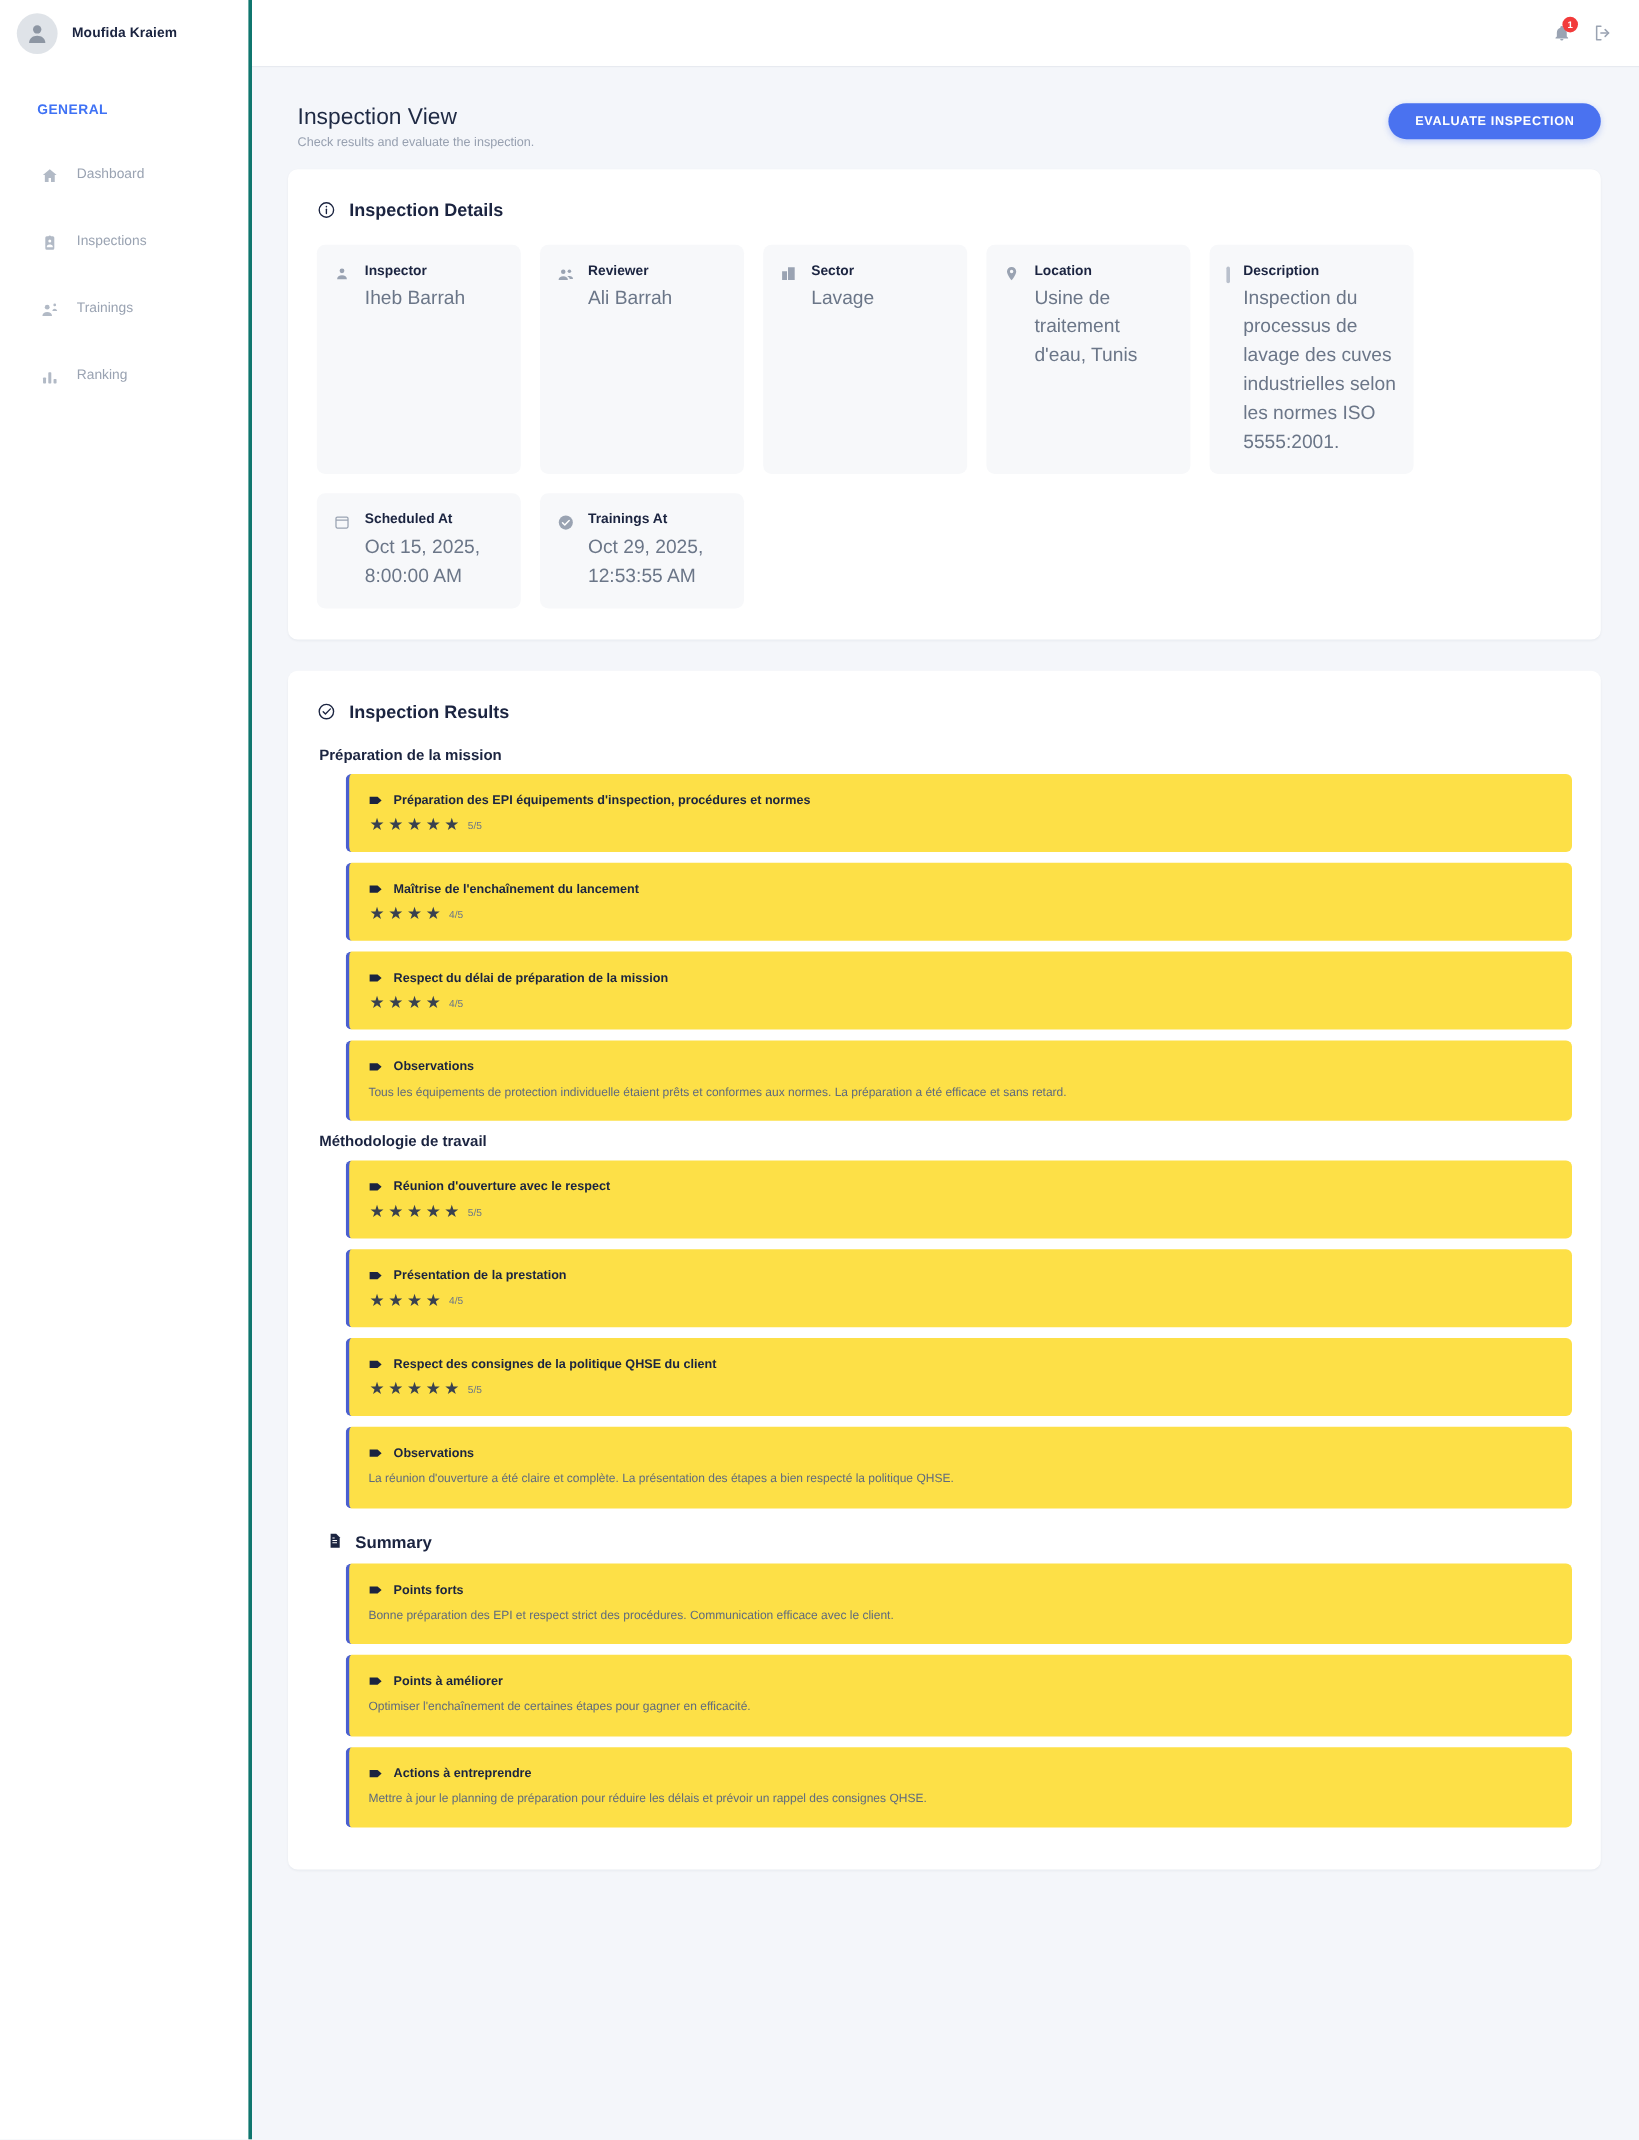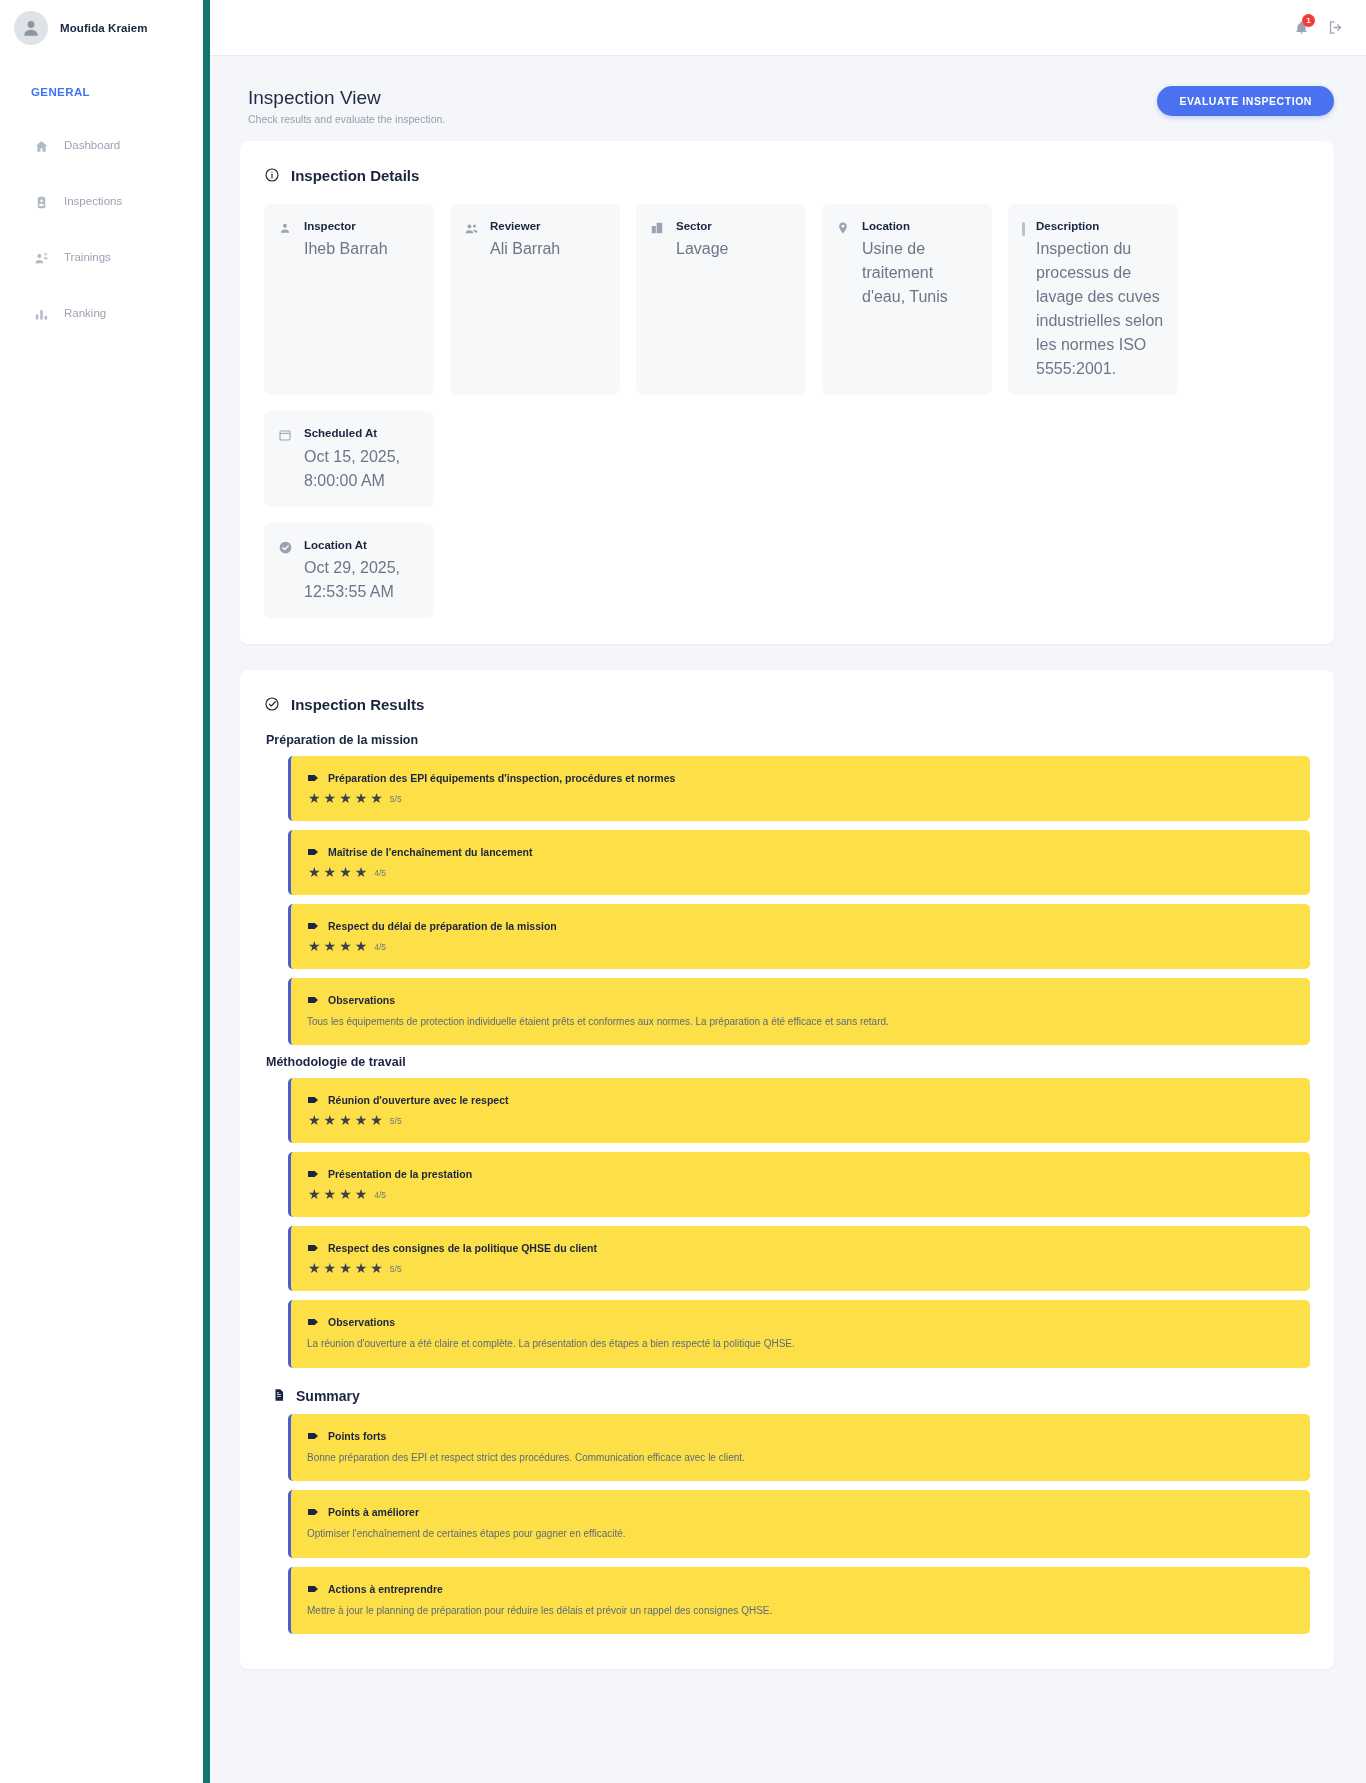--- a/index.html
+++ b/index.html
@@ -9,21 +9,21 @@
     font-family: "Liberation Sans", sans-serif;
     -webkit-font-smoothing: antialiased;
   }
   .app { display: flex; width: 1366px; min-height: 1783px; align-items: stretch; }
 
   
   .sidebar {
     width: 210px;
     flex: 0 0 210px;
     background: #ffffff;
-    border-right: 7px solid #0f766e;
+    border-right: 3px solid #0f766e;
   }
   .sb-profile {
     height: 56px;
     display: flex;
     align-items: center;
     padding: 0 14px;
     gap: 12px;
   }
   .avatar {
     width: 34px; height: 34px; border-radius: 50%;
@@ -132,21 +132,21 @@
     padding: 15px 14px 14px 14px;
     display: flex;
     gap: 11px;
     align-items: flex-start;
   }
   .tile .tile-ico { flex: 0 0 15px; margin-top: 2px; display:flex; }
   .tile-body { min-width: 0; }
   .tile-label { font-size: 11.5px; font-weight: bold; color: #1b2440; line-height: 1.25; }
   .tile-value { font-size: 16px; color: #6b7688; margin-top: 4px; line-height: 1.5; }
   .tile-desc .tile-ico { width: 3px; flex: 0 0 3px; height: 14px; background: #b9c0cc; border-radius: 2px; margin-top: 3px; }
-  .tiles-row2 { margin-top: 16px; flex-direction: column; }
+  .tiles-row2 { margin-top: 16px; }
 
   
   .group-title {
     font-size: 12.5px; font-weight: bold; color: #1b2440;
     margin: 10px 0 8px 2px;
   }
   .entry {
     background: #fde047;
     border-left: 3px solid #4a5fd0;
     border-radius: 5px;
@@ -353,21 +353,21 @@
           </div>
 
           <div class="tile">
             <span class="tile-ico">
               <svg width="15" height="15" viewBox="0 0 24 24">
                   <circle cx="12" cy="12" r="9.4" fill="#9aa3b2"></circle>
                   <path d="M7.6 12.3l3 3 5.9-6" fill="none" stroke="#fff" stroke-width="2" stroke-linecap="round" stroke-linejoin="round"></path>
                 </svg>
             </span>
             <div class="tile-body">
-              <div class="tile-label">Location At</div>
+              <div class="tile-label">Trainings At</div>
               <div class="tile-value">Oct 29, 2025, 12:53:55 AM</div>
             </div>
           </div>
         </div>
       </section>
 
       <section class="card">
         <div class="card-title">
           <span class="tico">
             <svg width="16" height="16" viewBox="0 0 24 24" fill="none" stroke="#1b2440" stroke-width="1.7" stroke-linecap="round" stroke-linejoin="round">

